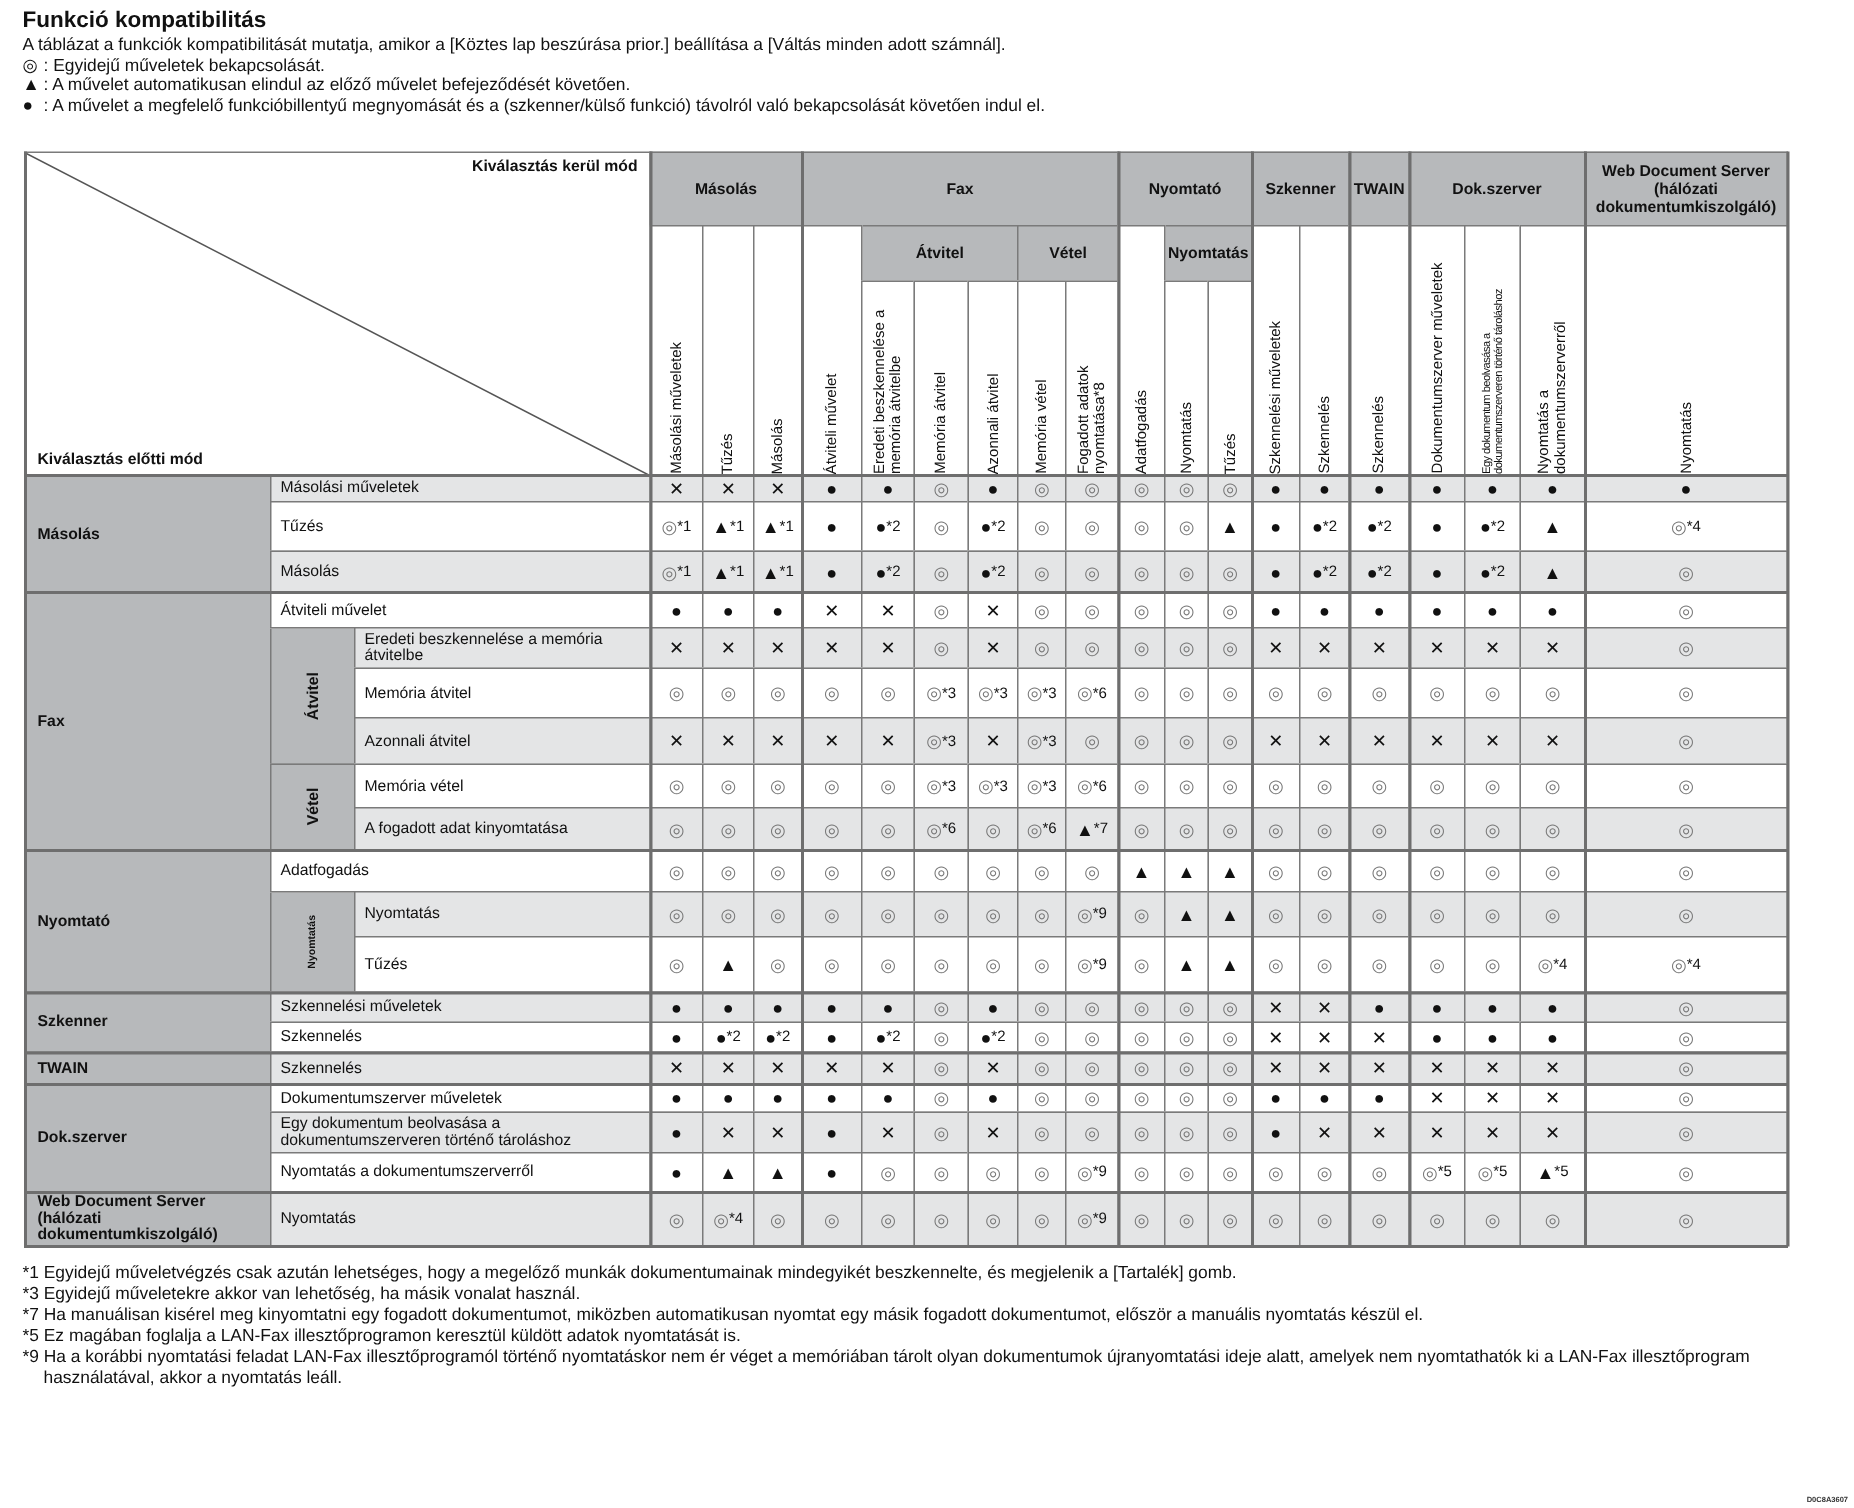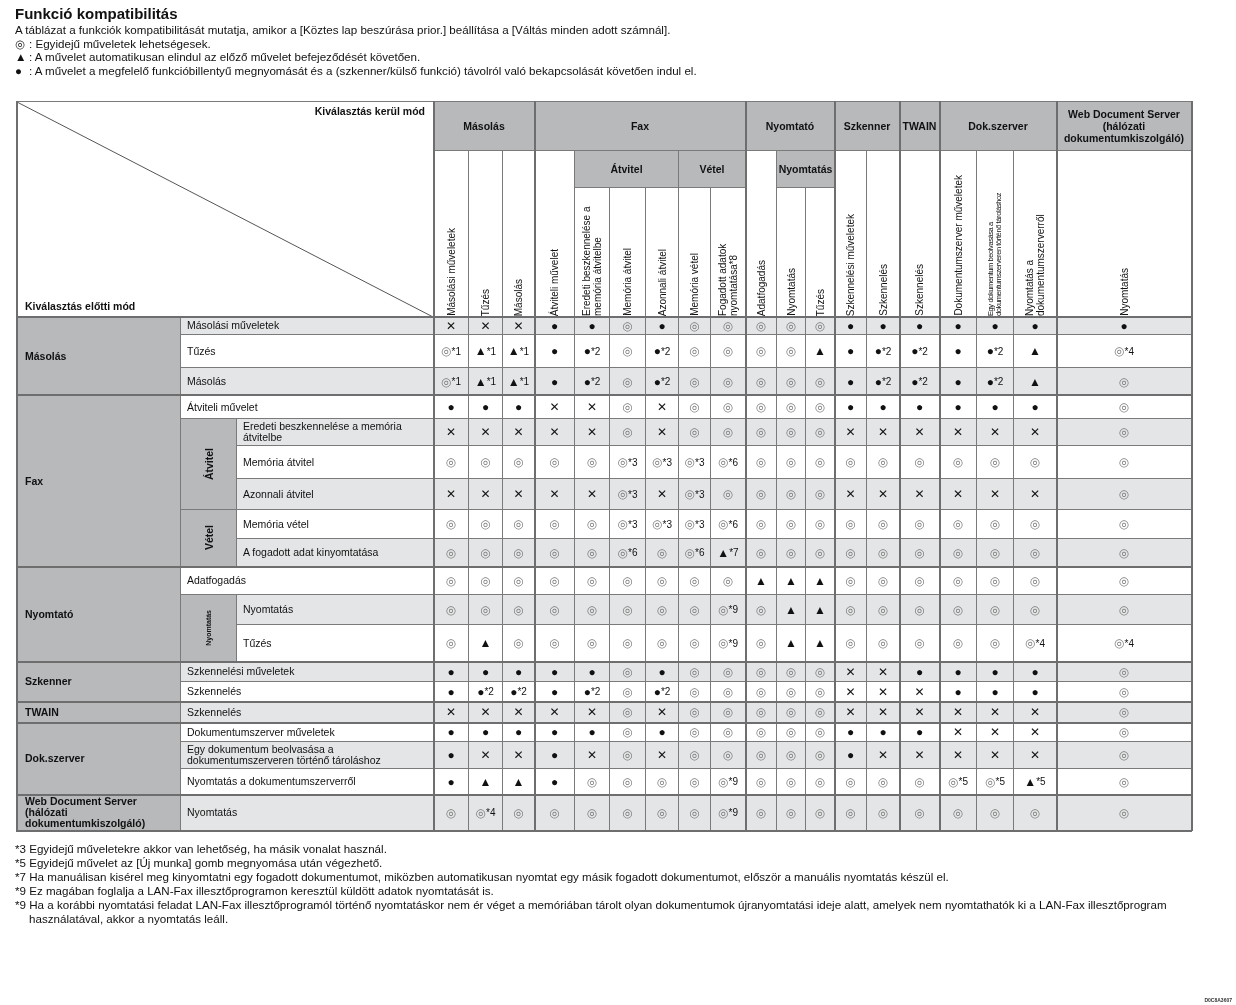--- a/index.html
+++ b/index.html
@@ -29,21 +29,21 @@
   .notes { position: absolute; left: 15px; top: 842px; font-size: 11.6px; line-height: 13.9px; width: 1180px; }
   .notes div { padding-left: 14px; text-indent: -14px; }
   .code { position: absolute; right: 4px; top: 997px; font-size: 5px; font-weight: bold; color: #333; }
 </style>
 </head>
 <body>
 
 <div class="title">Funkció kompatibilitás</div>
 <div class="intro">
   <div>A táblázat a funkciók kompatibilitását mutatja, amikor a [Köztes lap beszúrása prior.] beállítása a [Váltás minden adott számnál].</div>
-  <div><span class="sym">◎</span><span>: Egyidejű műveletek lehetségesek.</span></div>
+  <div><span class="sym">◎</span><span>: Egyidejű műveletek bekapcsolását.</span></div>
   <div><span class="sym">▲</span><span>: A művelet automatikusan elindul az előző művelet befejeződését követően.</span></div>
   <div><span class="sym">●</span><span>: A művelet a megfelelő funkcióbillentyű megnyomását és a (szkenner/külső funkció) távolról való bekapcsolását követően indul el.</span></div>
 </div>
 
 <div class="corner">
   <svg width="418" height="216">
       <line x1="0" y1="0" x2="418" y2="216" stroke="#555" stroke-width="1"></line>
     </svg>
   <div class="tr">Kiválasztás kerül mód</div>
   <div class="bl">Kiválasztás előtti mód</div>
@@ -1364,19 +1364,19 @@
     <div class="thick" style="left: 534px; top: 101px; width: 2px; height: 730px;"></div>
     <div class="thick" style="left: 745px; top: 101px; width: 2px; height: 730px;"></div>
     <div class="thick" style="left: 834px; top: 101px; width: 2px; height: 730px;"></div>
     <div class="thick" style="left: 899px; top: 101px; width: 2px; height: 730px;"></div>
     <div class="thick" style="left: 939px; top: 101px; width: 2px; height: 730px;"></div>
     <div class="thick" style="left: 1056px; top: 101px; width: 2px; height: 730px;"></div>
     <div class="thick" style="left: 1191px; top: 101px; width: 2px; height: 730px;"></div>
   </div>
 
 <div class="notes">
+  <div>*1 Egyidejű műveletvégzés csak azután lehetséges, hogy a megelőző munkák dokumentumainak mindegyikét beszkennelte, és megjelenik a [Tartalék] gomb.</div>
   <div>*3 Egyidejű műveletekre akkor van lehetőség, ha másik vonalat használ.</div>
-  <div>*5 Egyidejű művelet az [Új munka] gomb megnyomása után végezhető.</div>
   <div>*7 Ha manuálisan kisérel meg kinyomtatni egy fogadott dokumentumot, miközben automatikusan nyomtat egy másik fogadott dokumentumot, először a manuális nyomtatás készül el.</div>
-  <div>*9 Ez magában foglalja a LAN-Fax illesztőprogramon keresztül küldött adatok nyomtatását is.</div>
+  <div>*5 Ez magában foglalja a LAN-Fax illesztőprogramon keresztül küldött adatok nyomtatását is.</div>
   <div>*9 Ha a korábbi nyomtatási feladat LAN-Fax illesztőprogramól történő nyomtatáskor nem ér véget a memóriában tárolt olyan dokumentumok újranyomtatási ideje alatt, amelyek nem nyomtathatók ki a LAN-Fax illesztőprogram használatával, akkor a nyomtatás leáll.</div>
 </div>
 <div class="code">D0C8A3607</div>
 
 </body></html>

